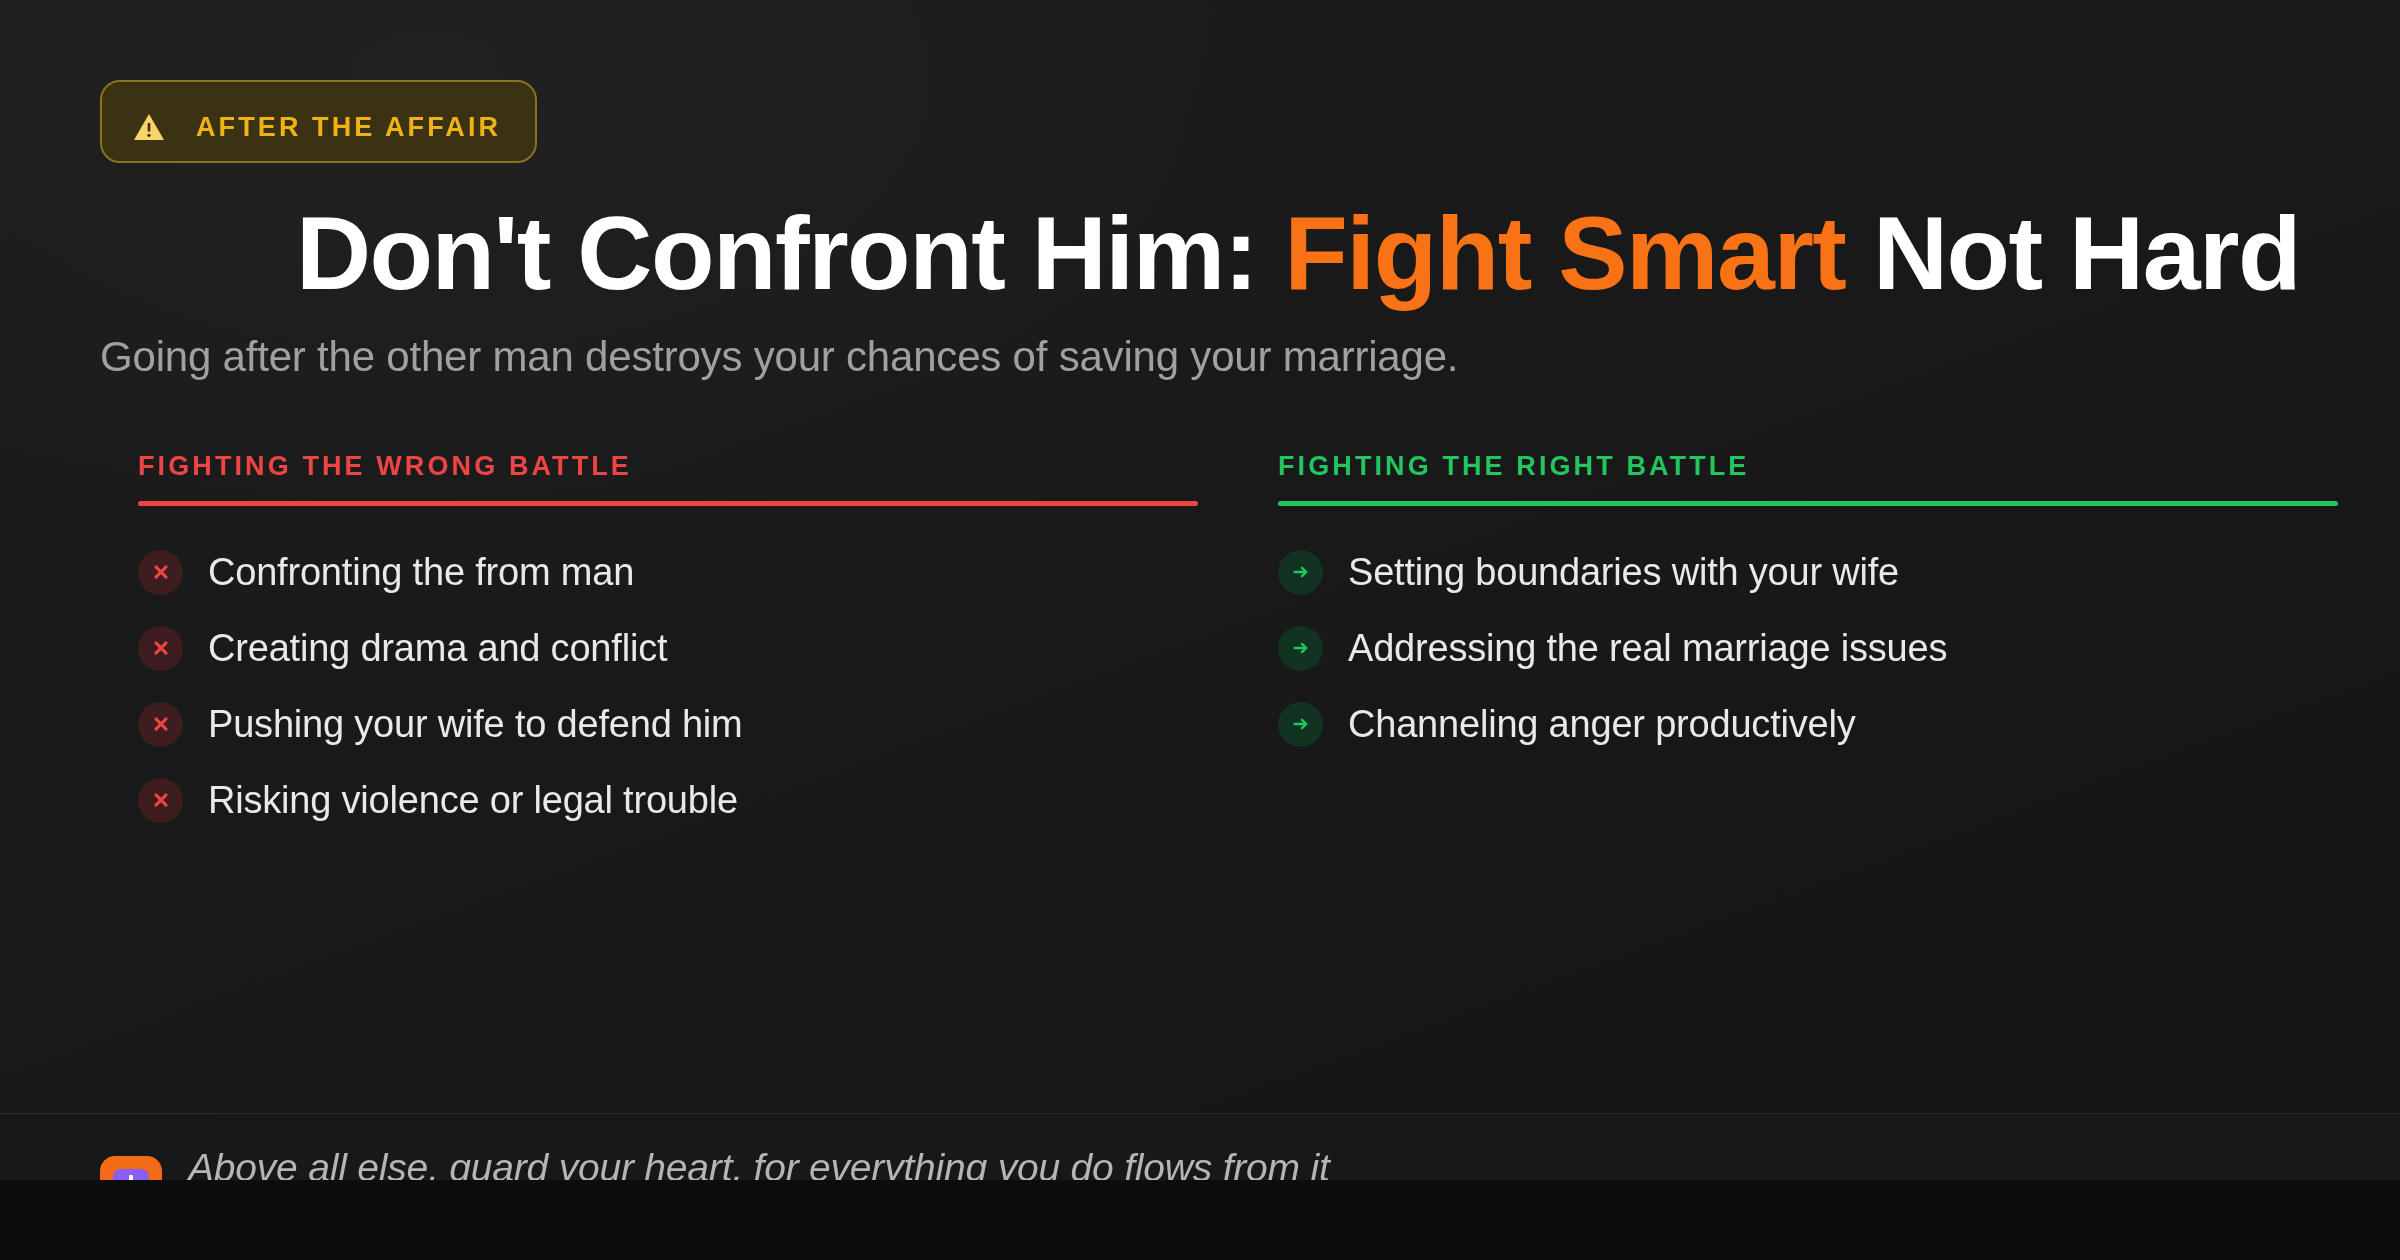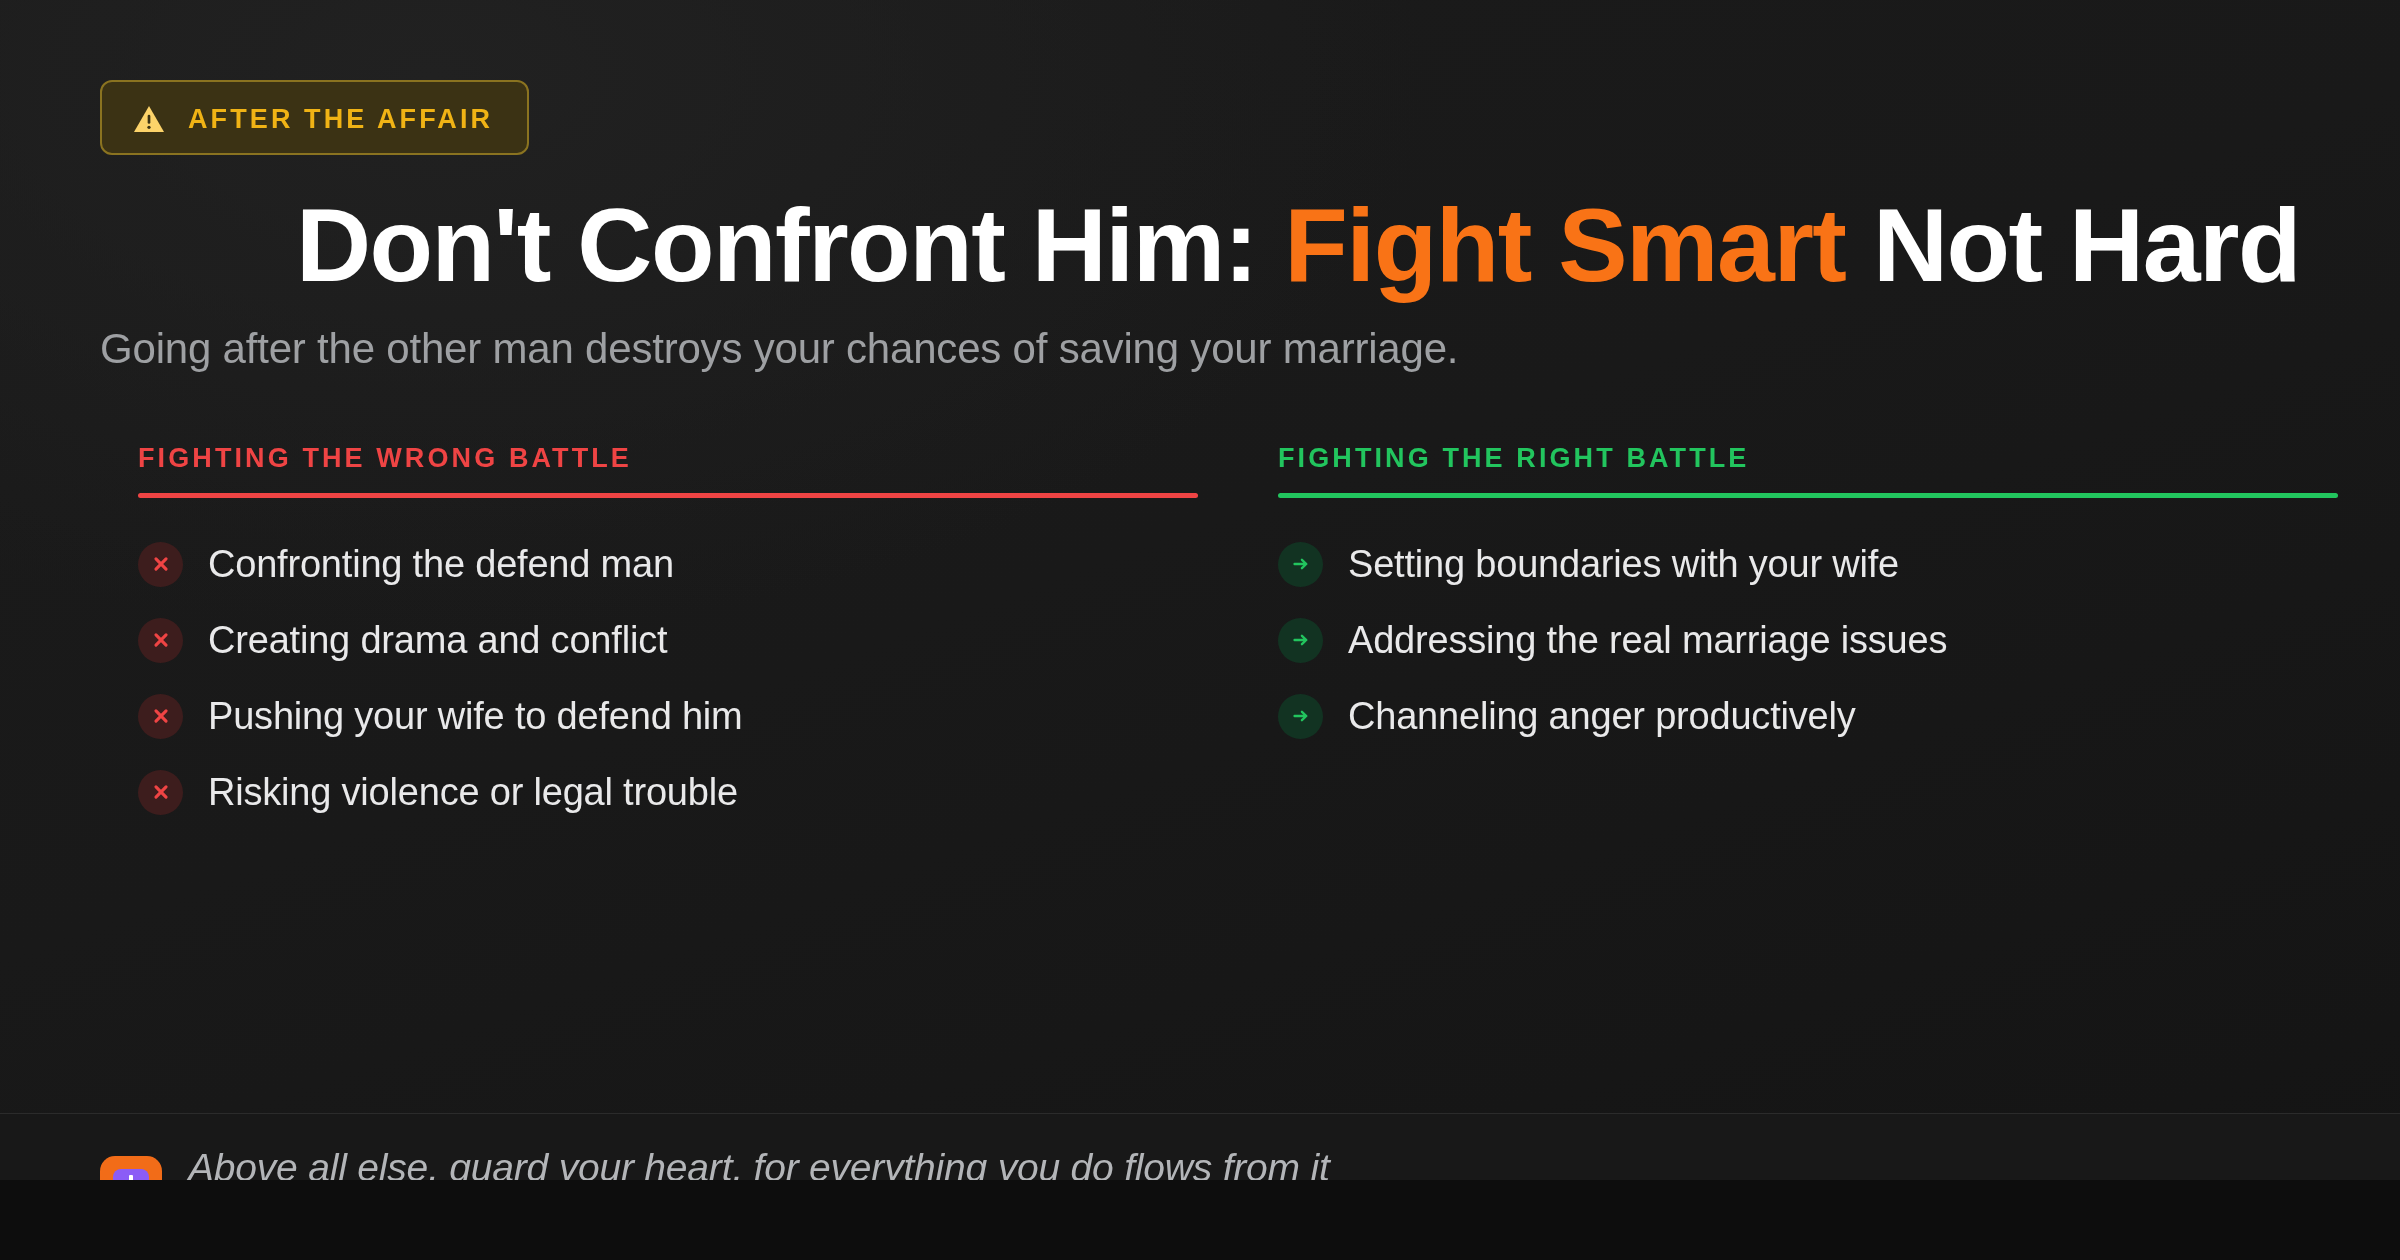--- a/index.html
+++ b/index.html
@@ -25,25 +25,25 @@
   .content {
     flex:1 1 auto;
     padding:80px 100px 0 100px;
     position:relative;
   }
 
   
   .badge {
     display:inline-flex;
     align-items:center;
-    gap:22px;
+    gap:30px;
     background:#3b3214;
     border:2px solid #8a7320;
-    border-radius:12px;
-    padding:20px 34px 17px 30px;
+    border-radius:20px;
+    padding:28px 34px 17px 30px;
     line-height:1;
   }
   .badge-icon { width:34px; height:34px; display:block; flex:0 0 auto; }
   .badge-text {
     color:#f0b315;
     font-size:27px;
     font-weight:bold;
     letter-spacing:3.1px;
     text-transform:uppercase;
     white-space:nowrap;
@@ -227,21 +227,21 @@
         <div class="col-title wrong">Fighting the Wrong Battle</div>
         <div class="col-rule wrong"></div>
         <div class="items">
 
           <div class="item">
             <span class="item-icon wrong">
               <svg width="22" height="22" viewBox="0 0 24 24" aria-hidden="true">
                 <path d="M6.5 6.5 L17.5 17.5 M17.5 6.5 L6.5 17.5" stroke="#ef4444" stroke-width="3.4" stroke-linecap="round"></path>
               </svg>
             </span>
-            <span class="item-text">Confronting the defend man</span>
+            <span class="item-text">Confronting the from man</span>
           </div>
 
           <div class="item">
             <span class="item-icon wrong">
               <svg width="22" height="22" viewBox="0 0 24 24" aria-hidden="true">
                 <path d="M6.5 6.5 L17.5 17.5 M17.5 6.5 L6.5 17.5" stroke="#ef4444" stroke-width="3.4" stroke-linecap="round"></path>
               </svg>
             </span>
             <span class="item-text">Creating drama and conflict</span>
           </div>

